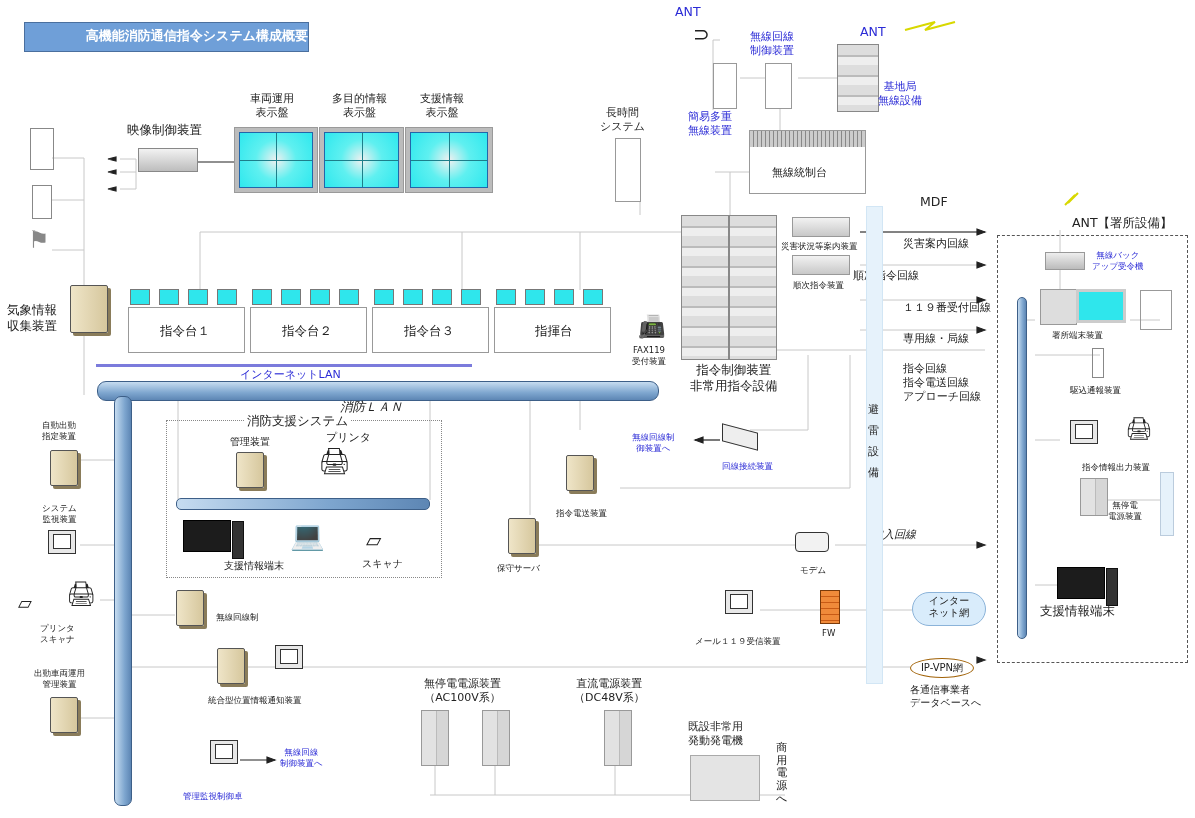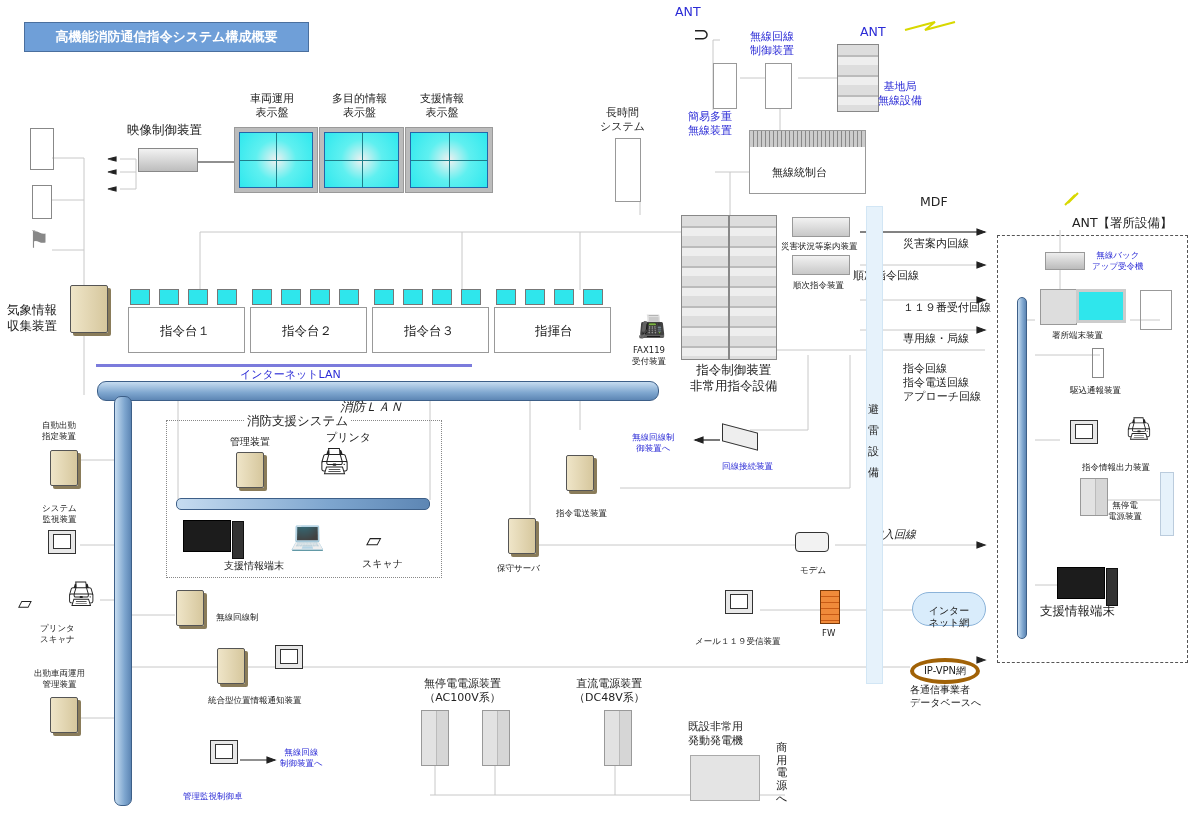--- a/index.html
+++ b/index.html
@@ -3,43 +3,43 @@
 <meta charset="utf-8">
 <style>
   html,body{margin:0;padding:0;background:#fff;}
   body{width:1195px;height:818px;position:relative;overflow:hidden;font-family:"DejaVu Sans",sans-serif;color:#222;}
   .abs{position:absolute;}
   .lbl{position:absolute;font-size:11px;line-height:1.25;text-align:center;white-space:nowrap;color:#222;}
   .lbl.big{font-size:12.5px;}
   .lbl.sm{font-size:8.5px;}
   .lbl.blue{color:#2b2bd6;}
   .lbl.left{text-align:left;}
-  .title{left:24px;top:22px;width:283px;height:28px;background:#6f9fd8;border:1px solid #4a6f9e;color:#fff;font-size:13px;font-weight:bold;line-height:28px;text-align:center;}
+  .title{left:24px;top:22px;width:283px;height:28px;background:#6f9fd8;border:1px solid #4a6f9e;color:#fff;font-size:13px;font-weight:bold;line-height:28px;text-align:right;font-family:Liberation Mono, monospace;}
   svg#wires{position:absolute;left:0;top:0;}
   .panel{position:absolute;background:#bcbcbc;border:1px solid #9a9a9a;}
   .panel .scr{position:absolute;left:4px;top:4px;right:4px;bottom:4px;background:radial-gradient(circle at 50% 50%,#f0f0f0 0%,#5ff0f0 45%,#2ee8ee 100%);border:1px solid #26a;}
   .panel .scr:before{content:"";position:absolute;left:50%;top:0;bottom:0;border-left:1px solid #1d7f8a;}
   .panel .scr:after{content:"";position:absolute;top:50%;left:0;right:0;border-top:1px solid #1d7f8a;}
   .box{position:absolute;background:#fff;border:1px solid #999;}
   .server{position:absolute;width:26px;height:34px;background:linear-gradient(90deg,#efe5c8,#d6c79d);border:1px solid #555;border-radius:2px;box-shadow:3px 3px 0 #8a7c5a;}
   .pc{position:absolute;width:26px;height:22px;background:#e8e8e8;border:1px solid #333;}
   .pc:before{content:"";position:absolute;left:4px;top:3px;width:16px;height:13px;background:#fff;border:1px solid #333;}
   .rack{position:absolute;background:repeating-linear-gradient(180deg,#ddd 0 10px,#bbb 10px 12px,#eee 12px 20px);border:1px solid #888;}
   .ups{position:absolute;width:26px;height:54px;background:repeating-linear-gradient(90deg,#e2e2e2 0 14px,#bbb 14px 15px,#d6d6d6 15px 26px);border:1px solid #999;}
   .monitor{position:absolute;width:46px;height:30px;background:#1c1c1c;border:1px solid #000;}
   .tower{position:absolute;width:10px;height:36px;background:#333;border:1px solid #111;}
   .ops{position:absolute;width:18px;height:14px;background:#2fe6ec;border:1px solid #777;}
   .lan{position:absolute;background:linear-gradient(180deg,#c6dcf0,#7ea6cf 60%,#5d86b4);border:1px solid #3d5f88;}
   .vlan{position:absolute;background:linear-gradient(90deg,#c6dcf0,#7ea6cf 60%,#5d86b4);border:1px solid #3d5f88;border-radius:7px;}
   .arrester{position:absolute;left:866px;top:206px;width:15px;height:476px;background:#e6f2fb;border:1px solid #d2e6f5;}
   .dashbox{position:absolute;border:1px dashed #555;}
   .dotbox{position:absolute;border:1px dotted #888;}
   .icon{position:absolute;font-size:16px;line-height:1;}
-  .cloud{position:absolute;left:912px;top:592px;width:74px;height:34px;background:#d9ecfb;border:1px solid #8bb3d9;border-radius:20px;font-size:10px;text-align:center;line-height:1.2;padding-top:12px;box-sizing:border-box;}
-  .ellipse{position:absolute;left:910px;top:658px;width:62px;height:18px;border:4px solid #a16207;border-radius:50%;font-size:10px;text-align:center;line-height:18px;}
+  .cloud{position:absolute;left:912px;top:592px;width:74px;height:34px;background:#d9ecfb;border:1px solid #8bb3d9;border-radius:20px;font-size:10px;text-align:center;line-height:1.2;padding-top:2px;box-sizing:border-box;}
+  .ellipse{position:absolute;left:910px;top:658px;width:62px;height:18px;border:1px solid #a16207;border-radius:50%;font-size:10px;text-align:center;line-height:18px;}
 </style>
 </head>
 <body>
 
 <style>.pre{white-space:pre;}</style>
 
 <svg id="wires" width="1195" height="818">
   <g stroke="#c8c8c8" stroke-width="1" fill="none">
     <path d="M52 158 H84 V395"></path>
       <path d="M52 200 H84"></path>

